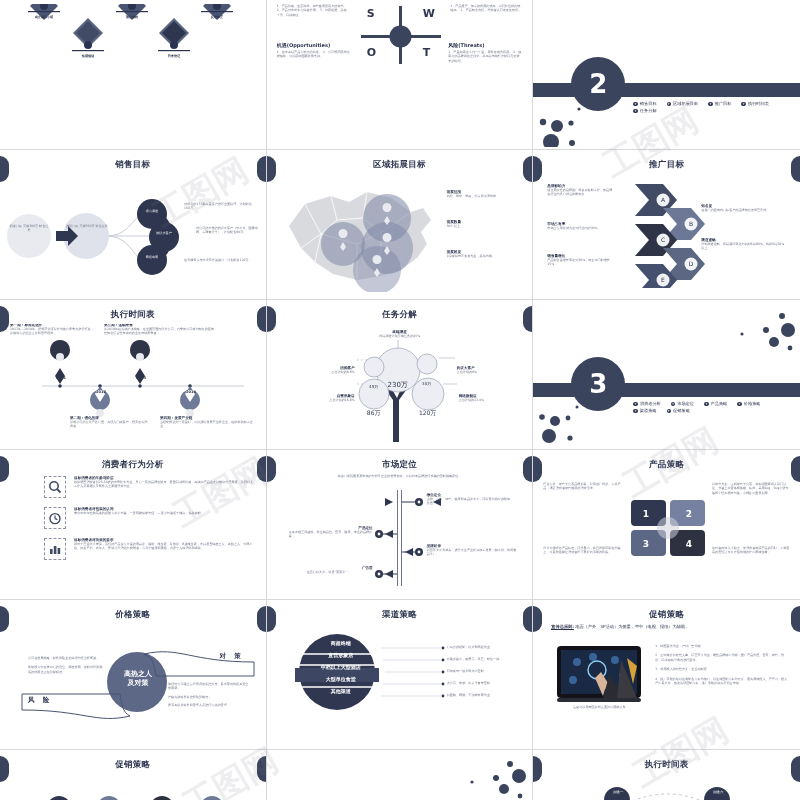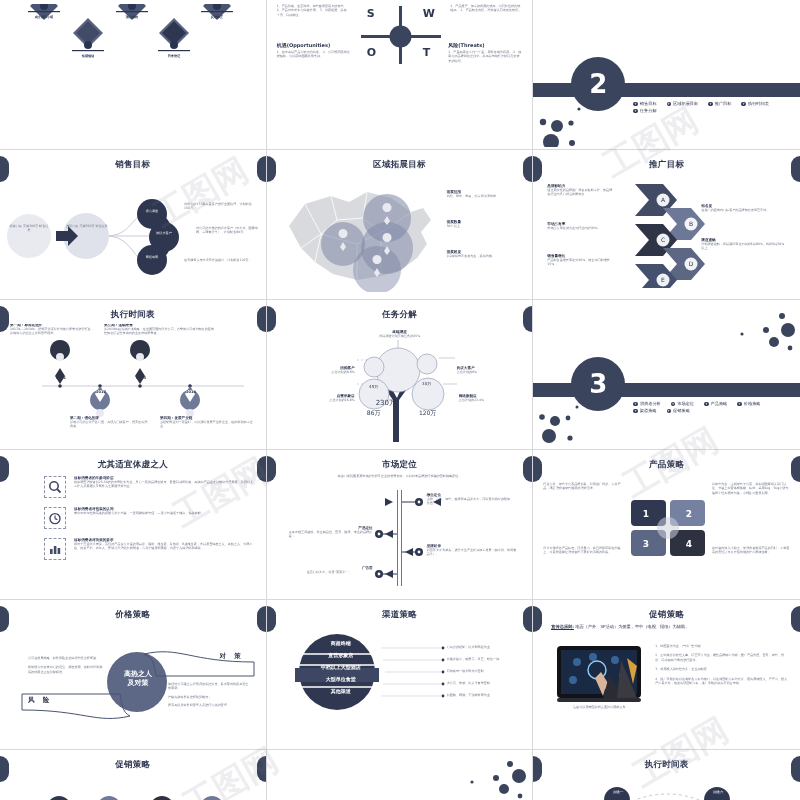--- a/index.html
+++ b/index.html
@@ -372,21 +372,21 @@
         <line x1="86" y1="62" x2="96" y2="62" stroke="#b9bcc8" stroke-width=".7" stroke-dasharray="2 2"></line>
         <line x1="168" y1="36" x2="184" y2="36" stroke="#b9bcc8" stroke-width=".7"></line>
         <line x1="172" y1="62" x2="186" y2="62" stroke="#b9bcc8" stroke-width=".7"></line>
         <line x1="127" y1="18" x2="127" y2="28" stroke="#aeb3c0" stroke-width=".7"></line>
         <circle cx="127" cy="48" r="22" fill="#eceef3" stroke="#9aa0b4" stroke-width=".7"></circle>
         <circle cx="103" cy="45" r="10" fill="#eceef3" stroke="#9aa0b4" stroke-width=".7"></circle>
         <circle cx="156" cy="42" r="10" fill="#eceef3" stroke="#9aa0b4" stroke-width=".7"></circle>
         <circle cx="103" cy="72" r="15" fill="#eceef3" stroke="#9aa0b4" stroke-width=".7"></circle>
         <circle cx="157" cy="72" r="16" fill="#eceef3" stroke="#9aa0b4" stroke-width=".7"></circle>
       </svg>
-      <div style="position:absolute;left:105px;top:58px;width:44px;font-size:7px;color:#2e3650;margin-top:18px;">230万</div>
+      <div style="position:absolute;left:105px;top:58px;width:44px;text-align:center;font-size:7px;color:#2e3650;">230万</div>
       <div style="position:absolute;left:91px;top:62px;width:24px;text-align:center;font-size:4px;color:#2e3650;">45万</div>
       <div style="position:absolute;left:144px;top:59px;width:24px;text-align:center;font-size:4px;color:#2e3650;">30万</div>
       <div style="position:absolute;left:88px;top:87px;width:30px;text-align:center;font-size:6px;color:#2e3650;">86万</div>
       <div style="position:absolute;left:141px;top:87px;width:32px;text-align:center;font-size:6px;color:#2e3650;">120万</div>
       <div style="position:absolute;left:86px;top:8px;width:86px;text-align:center;">
         <div class="lbl">终端渠道</div>
         <div class="tiny ctr">终端渠道计划完成任务的45%</div>
       </div>
       <div style="position:absolute;left:18px;top:44px;width:66px;text-align:right;">
         <div class="lbl">团购客户</div>
@@ -453,21 +453,21 @@
         <circle cx="42" cy="2" r="1.5"></circle>
           <circle cx="14" cy="31" r="7"></circle>
           <circle cx="35" cy="33" r="2.6"></circle>
       </svg>
     </div>
   </div>
 
   <div class="slide">
     <div class="edgeL"></div>
     <div class="edgeR"></div>
-    <div class="stitle">尤其适宜体虚之人</div>
+    <div class="stitle">消费者行为分析</div>
     <div class="inner" style="top:26px;left:44px;right:10px;">
       <div style="display:flex;gap:8px;align-items:flex-start;margin-bottom:9px;">
         <div style="width:22px;height:22px;border:1px dashed #8d93a8;display:flex;align-items:center;justify-content:center;flex:0 0 auto;">
           <svg width="14" height="14" viewBox="0 0 14 14">
               <circle cx="6" cy="6" r="4.2" fill="none" stroke="#424b66" stroke-width="1.6"></circle>
               <line x1="9" y1="9" x2="12.5" y2="12.5" stroke="#424b66" stroke-width="1.8"></line>
             </svg>
         </div>
         <div style="flex:1;">
           <div class="lbl">目标消费者的年龄与阶层</div>

